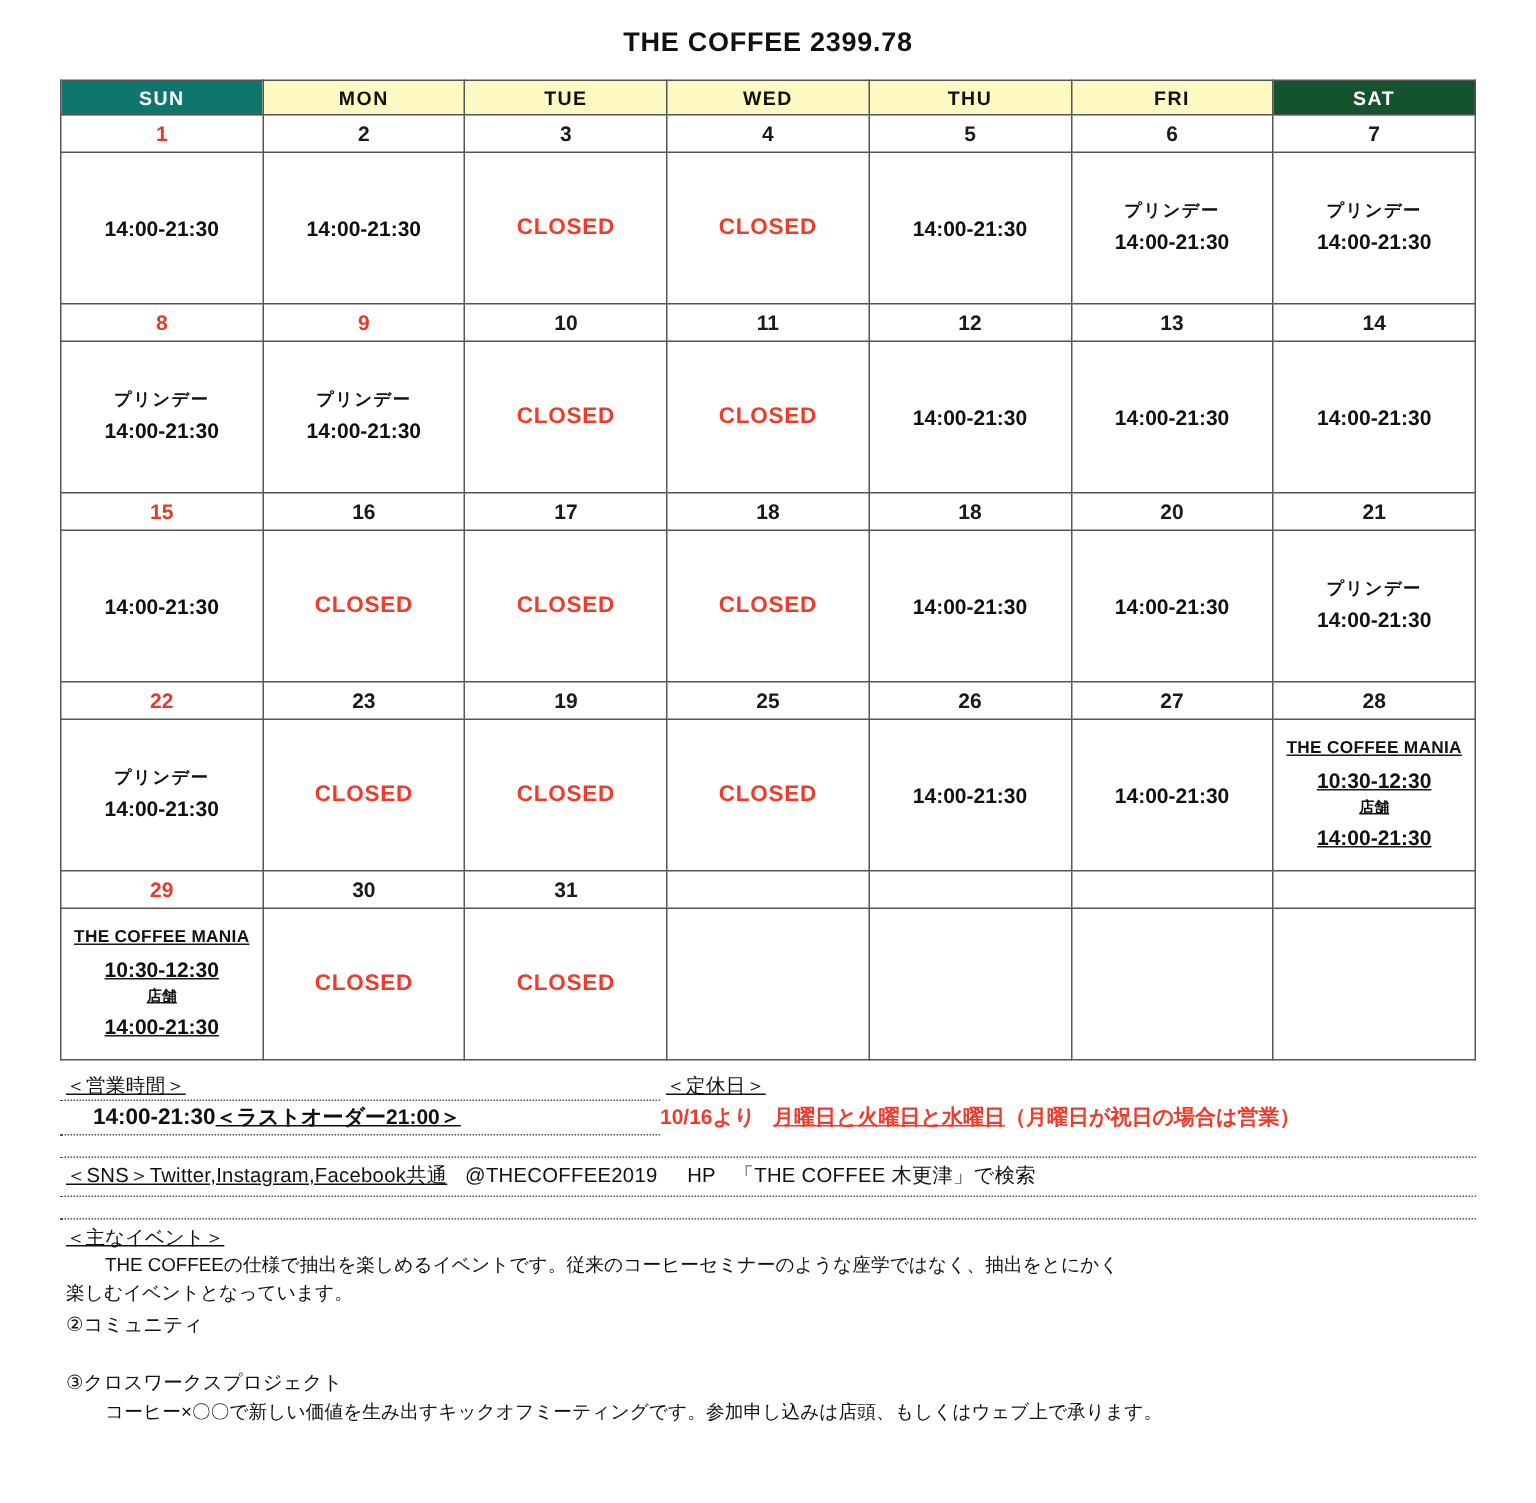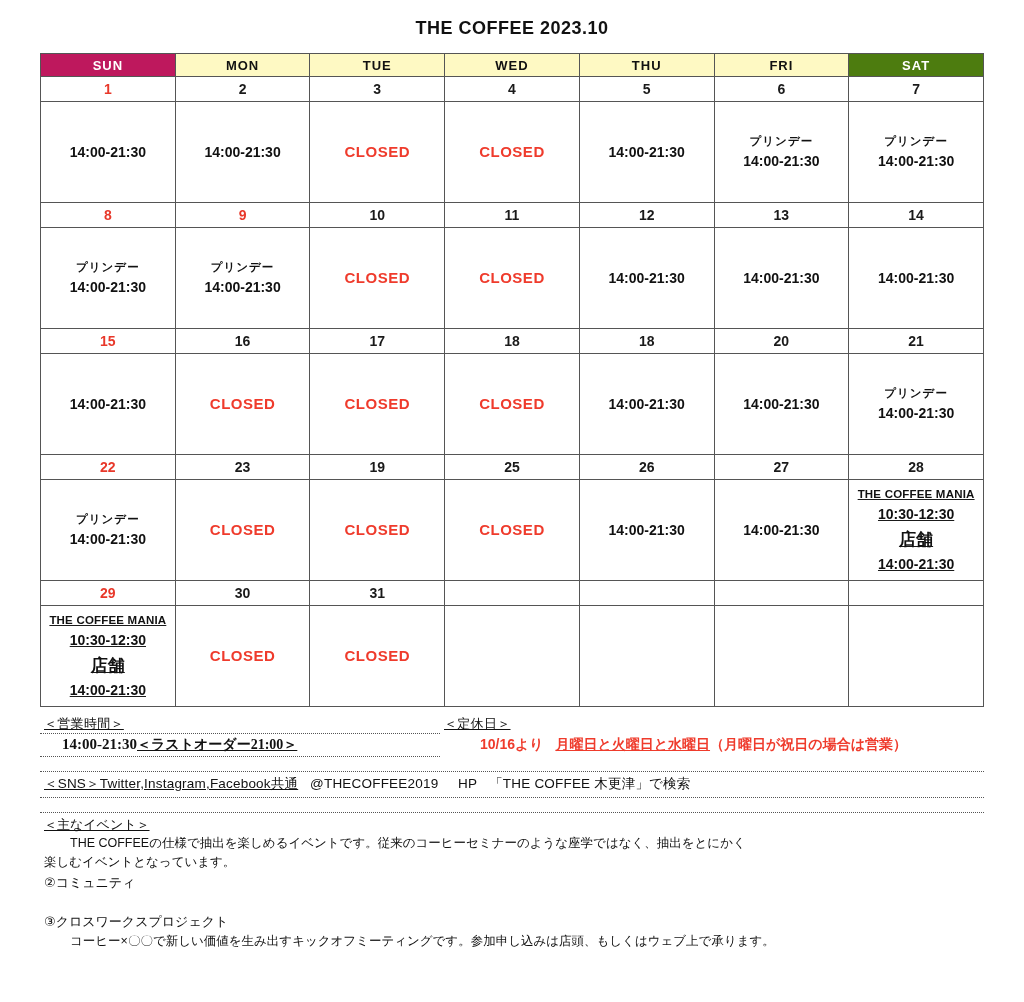--- a/index.html
+++ b/index.html
@@ -47,25 +47,25 @@
   tr.dow-row th {
     height: 22px;
     font-size: 13px;
     font-weight: 700;
     letter-spacing: 1px;
     background: #fef9c3;
     color: #111;
     padding: 0;
   }
   tr.dow-row th.dow-sun {
-    background: #be185d;
+    background: #0f766e;
     color: #ffffff;
   }
   tr.dow-row th.dow-sat {
-    background: #4d7c0f;
+    background: #14532d;
     color: #ffffff;
   }
 
   
   tr.num-row td {
     height: 24px;
     font-size: 14px;
     font-weight: 600;
     padding: 0;
     background: #ffffff;
@@ -106,37 +106,37 @@
     font-weight: 600;
     letter-spacing: 1px;
   }
   .cell-mania-title {
     font-size: 11.5px;
     font-weight: 600;
     letter-spacing: 0.2px;
     color: #111;
   }
   .cell-mania-sub {
-    font-size: 17px;
+    font-size: 10px;
     font-weight: 600;
     color: #111;
   }
   .cell-lines > div { display: block; }
 
   
   .notes {
     padding: 8px 40px 0 40px;
     font-size: 13px;
     color: #111;
   }
   .note-row {
     display: flex;
     align-items: flex-start;
   }
-  .note-col-left  { width: 400px; flex: 0 0 400px; font-family: Liberation Serif, serif; }
+  .note-col-left  { width: 400px; flex: 0 0 400px; }
   .note-col-right { flex: 1 1 auto; }
 
   .dotted-top {
     border-top: 1px dotted #555;
   }
   .dotted-bottom {
     border-bottom: 1px dotted #555;
   }
 
   .hdr-label {
@@ -159,21 +159,20 @@
     text-decoration: underline;
     font-size: 14px;
     font-weight: 600;
   }
   .closed-days-line {
     color: #ef3b2c;
     font-size: 14px;
     font-weight: 600;
     padding-top: 3px;
     white-space: nowrap;
-    margin-left: 40px;
   }
   .closed-days-line .u { text-decoration: underline; }
 
   .sns-block {
     margin-top: 14px;
   }
   .sns-line {
     font-size: 13.5px;
     padding: 3px 4px 4px 4px;
     letter-spacing: 0.2px;
@@ -198,21 +197,21 @@
   .event-desc {
     font-size: 12.5px;
     line-height: 1.55;
     padding-left: 4px;
   }
   .event-desc .indent { padding-left: 26px; }
 </style>
 </head>
 <body>
 
-<div class="page-title">THE COFFEE  2023.10</div>
+<div class="page-title">THE COFFEE  2399.78</div>
 
 <div class="cal-wrap">
   <table class="calendar">
     <thead>
       <tr class="dow-row" id="dow-row">
           <th class="dow-sun">SUN</th>
           <th class="">MON</th>
           <th class="">TUE</th>
           <th class="">WED</th>
           <th class="">THU</th>

